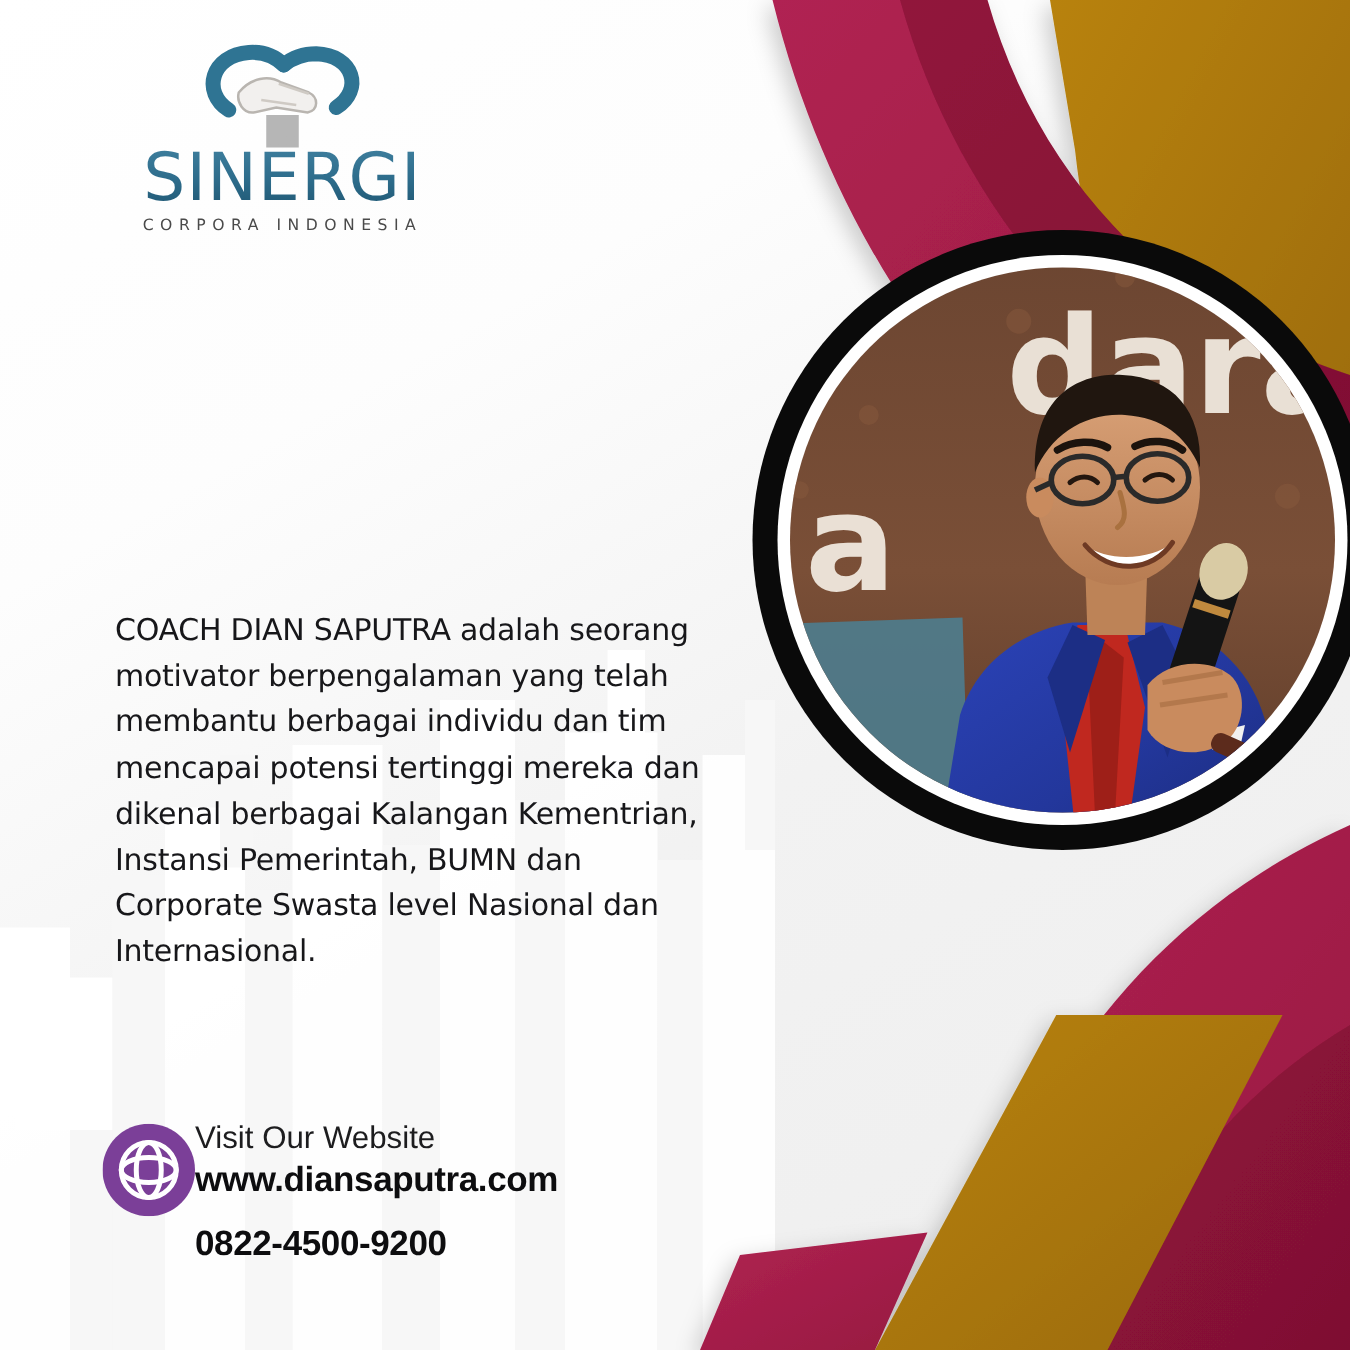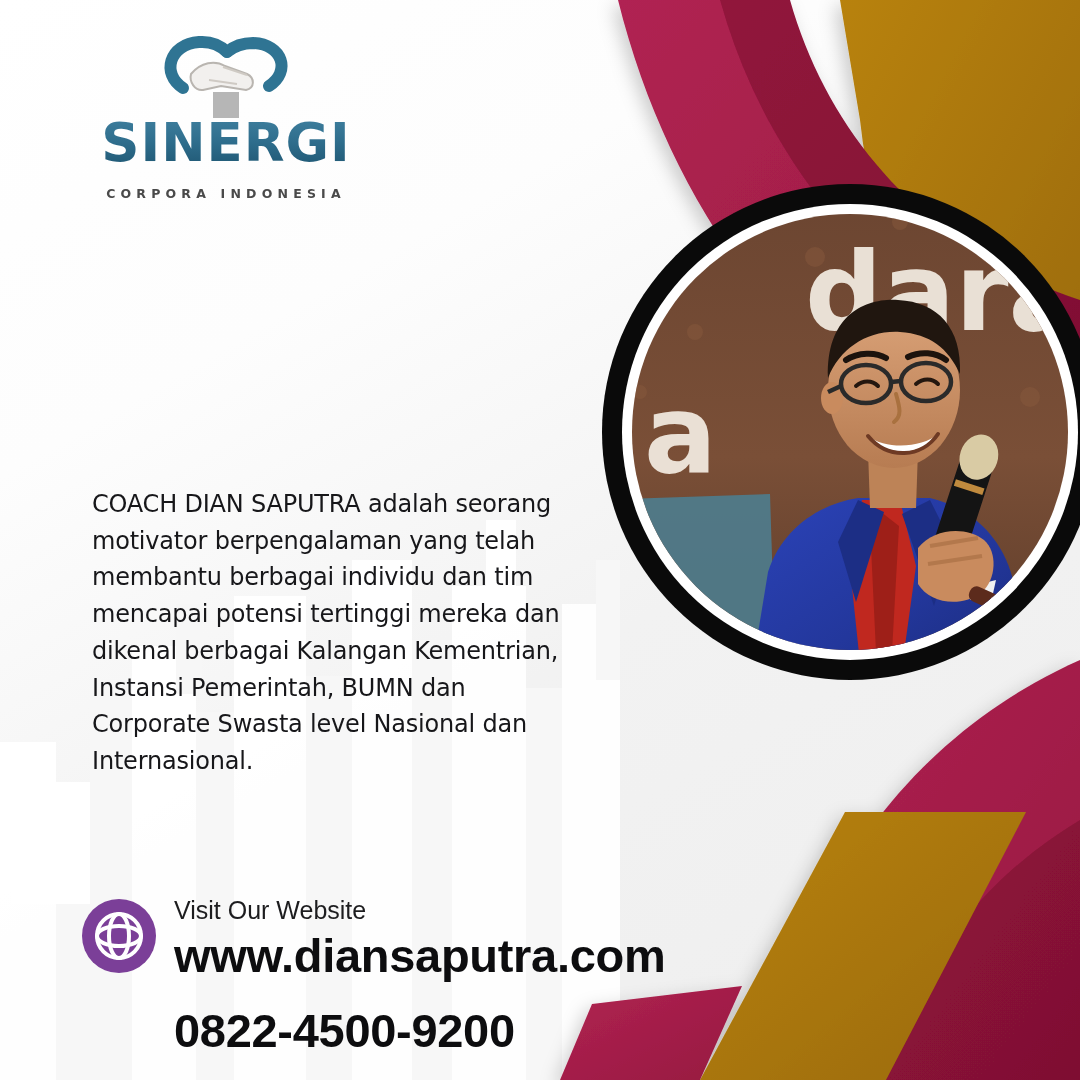--- a/index.html
+++ b/index.html
@@ -26,29 +26,29 @@
   .ribbons { position:absolute; inset:0; z-index:2; pointer-events:none; }
 
   
   #logo {
     position:absolute; left:96px; top:34px; z-index:6;
     width:260px; text-align:center;
   }
   #logo .mark { display:block; margin:0 auto; }
   .logo-word {
     font-family:"DejaVu Sans", sans-serif;
-    font-size:53px; font-weight:700; letter-spacing:1px;
+    font-size:53px; font-weight:400; letter-spacing:1px;
     line-height:1; margin-top:-6px;
     background:linear-gradient(180deg,#3f7f9e 0%,#2e6d8c 50%,#1f5773 100%);
     -webkit-background-clip:text; background-clip:text; color:transparent;
   }
   .logo-sub {
     font-family:"DejaVu Sans", sans-serif;
     font-size:12.5px; letter-spacing:5.2px; color:#4a4a4a;
-    margin-top:17px; font-weight:700;
+    margin-top:3px; font-weight:400;
   }
 
   
   #headline { position:absolute; left:84px; top:202px; z-index:6; }
   .hl {
     font-family:"DejaVu Sans Condensed","Liberation Sans Narrow","Liberation Sans", sans-serif;
     font-weight:700;
     font-size:104px;
     line-height:.96;
     letter-spacing:-0.5px;
@@ -66,32 +66,32 @@
     font-family:"DejaVu Sans","Liberation Sans", sans-serif;
     font-size:24px;
     line-height:1.53;
     color:#17171a;
     letter-spacing:-0.2px;
   }
 
   
   #contact {
     position:absolute; left:82px; top:893px; z-index:6;
-    display:flex; align-items:flex-start; gap:18px;
+    display:flex; align-items:flex-start; 
   }
   #globe { flex:0 0 auto; margin-top:6px; }
   .c-lines { padding-top:2px; }
   .c-visit {
     font-family:"Liberation Sans", sans-serif;
     font-size:25px; color:#1d1d1f; font-weight:400; line-height:1.25;
   }
   .c-url, .c-phone {
     font-family:"Liberation Sans", sans-serif;
     font-weight:700; color:#0d0d0f;
-    font-size:47px; line-height:1.27; letter-spacing:-0.3px;
+    font-size:28px; line-height:1.27; letter-spacing:-0.3px;
   }
   .c-phone { margin-top:15px; }
 
   
   #portrait {
     position:absolute; left:600px; top:182px; z-index:5;
     width:500px; height:500px;
   }
 </style>
 </head>

